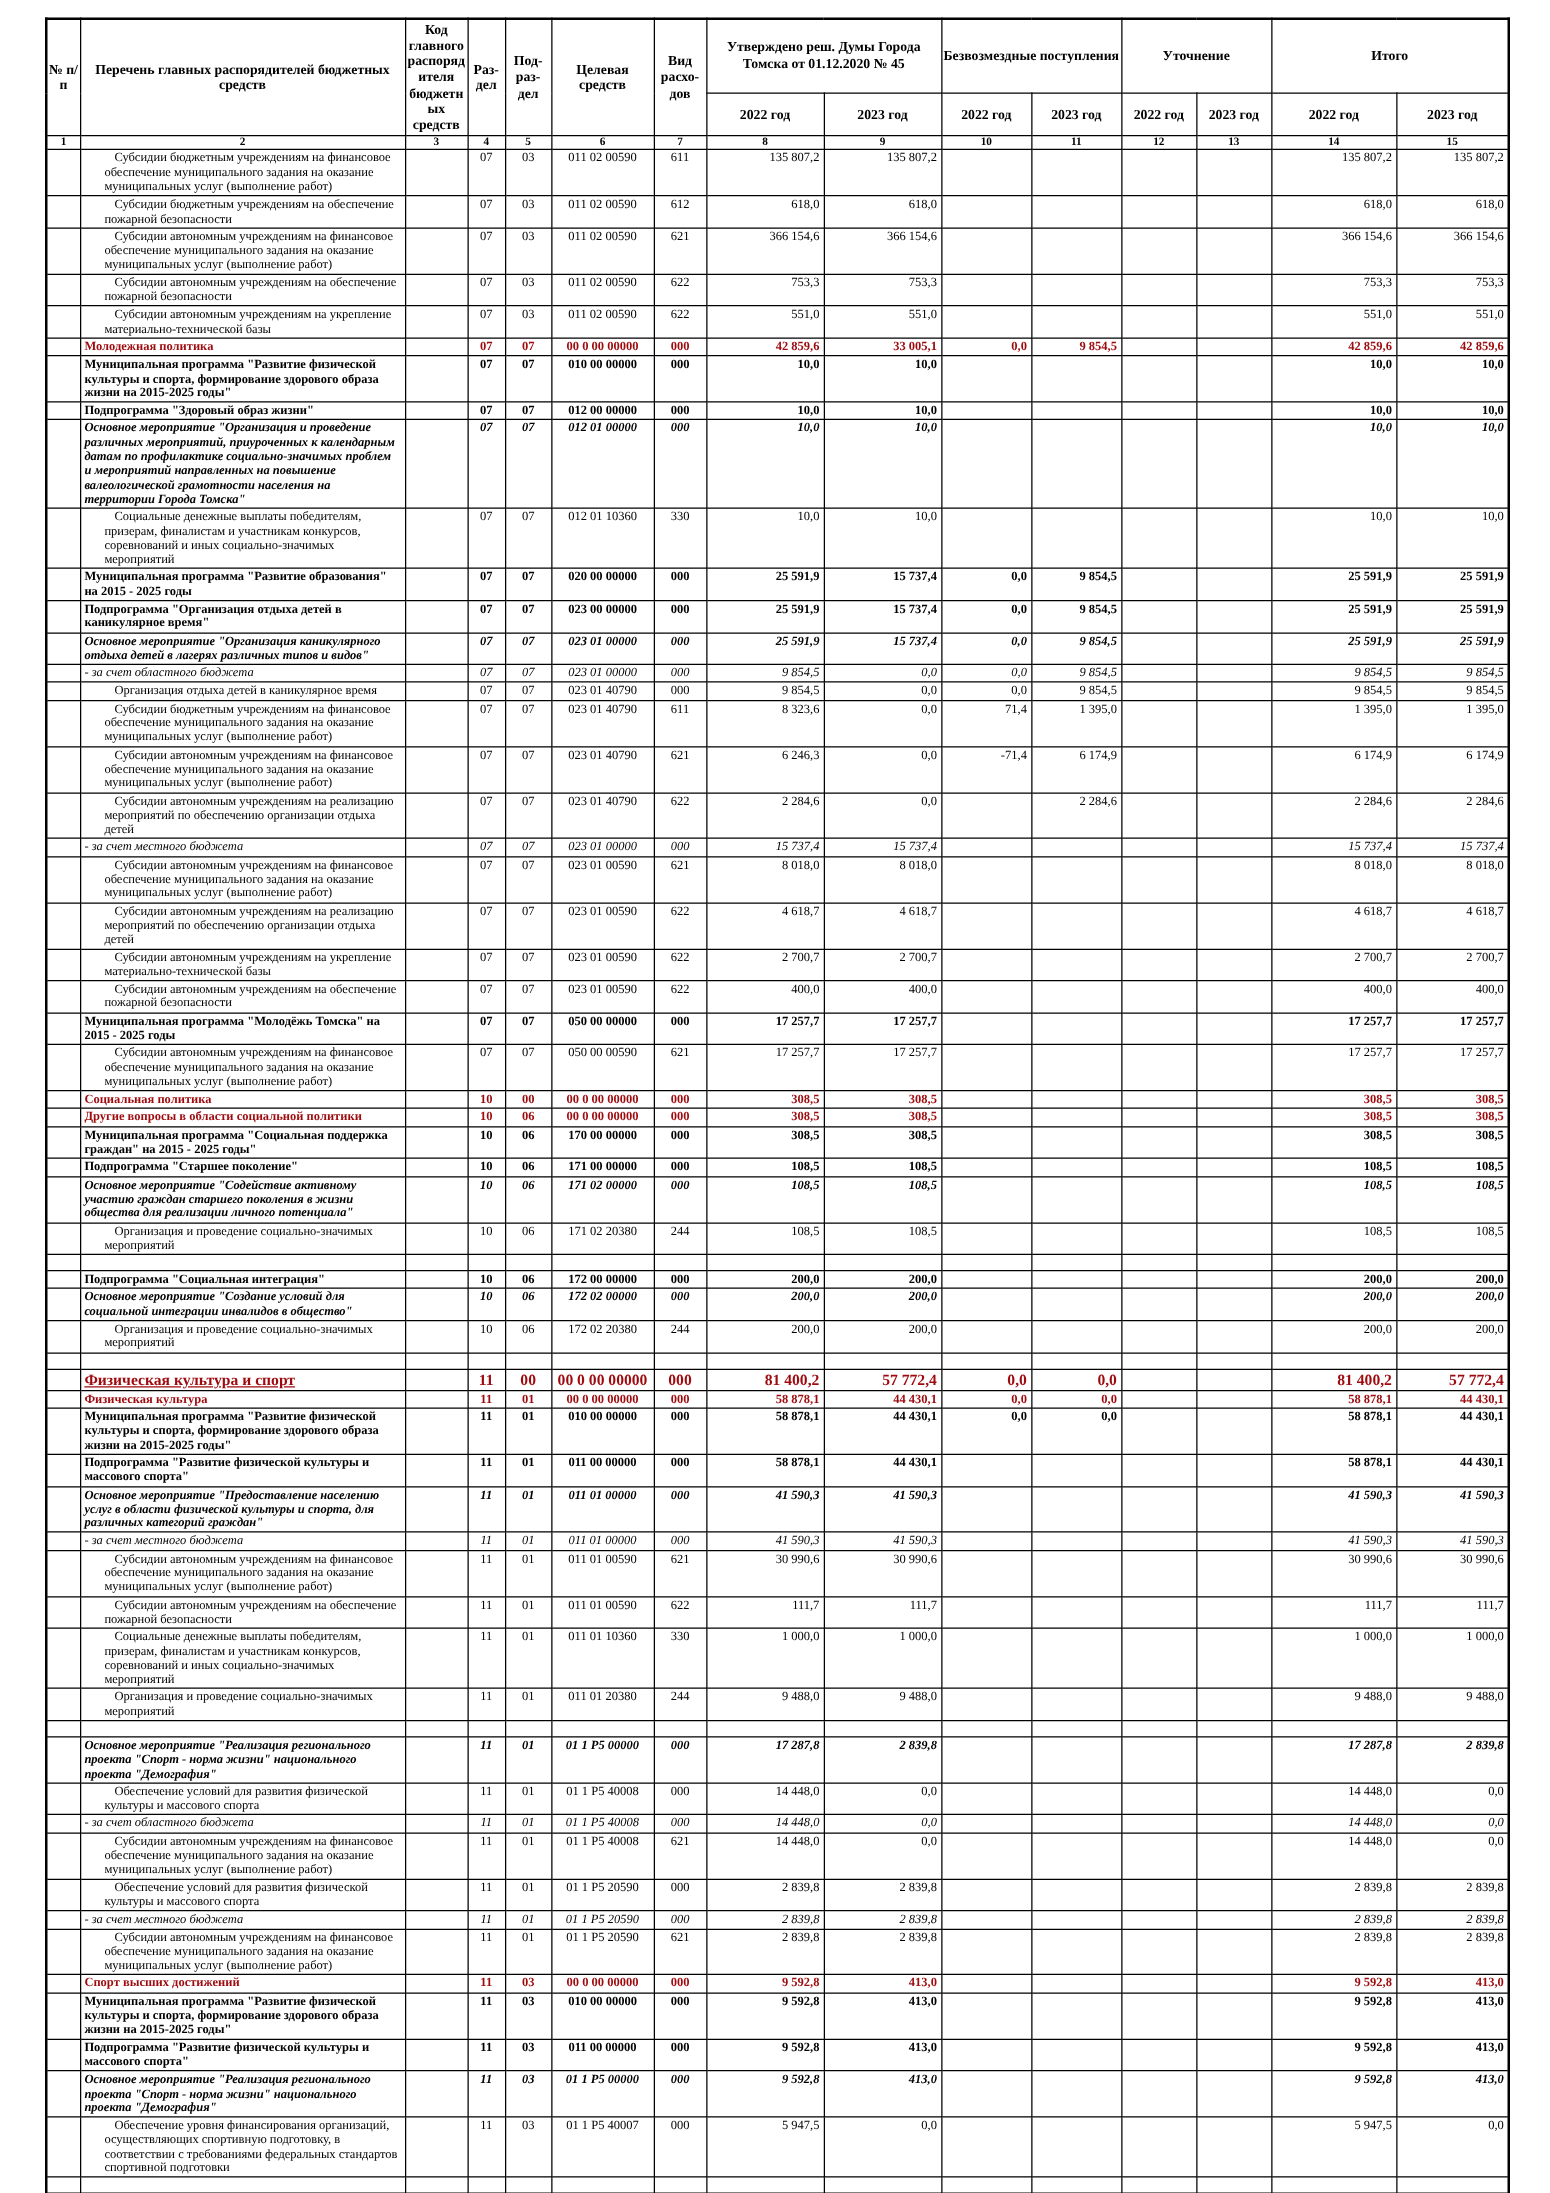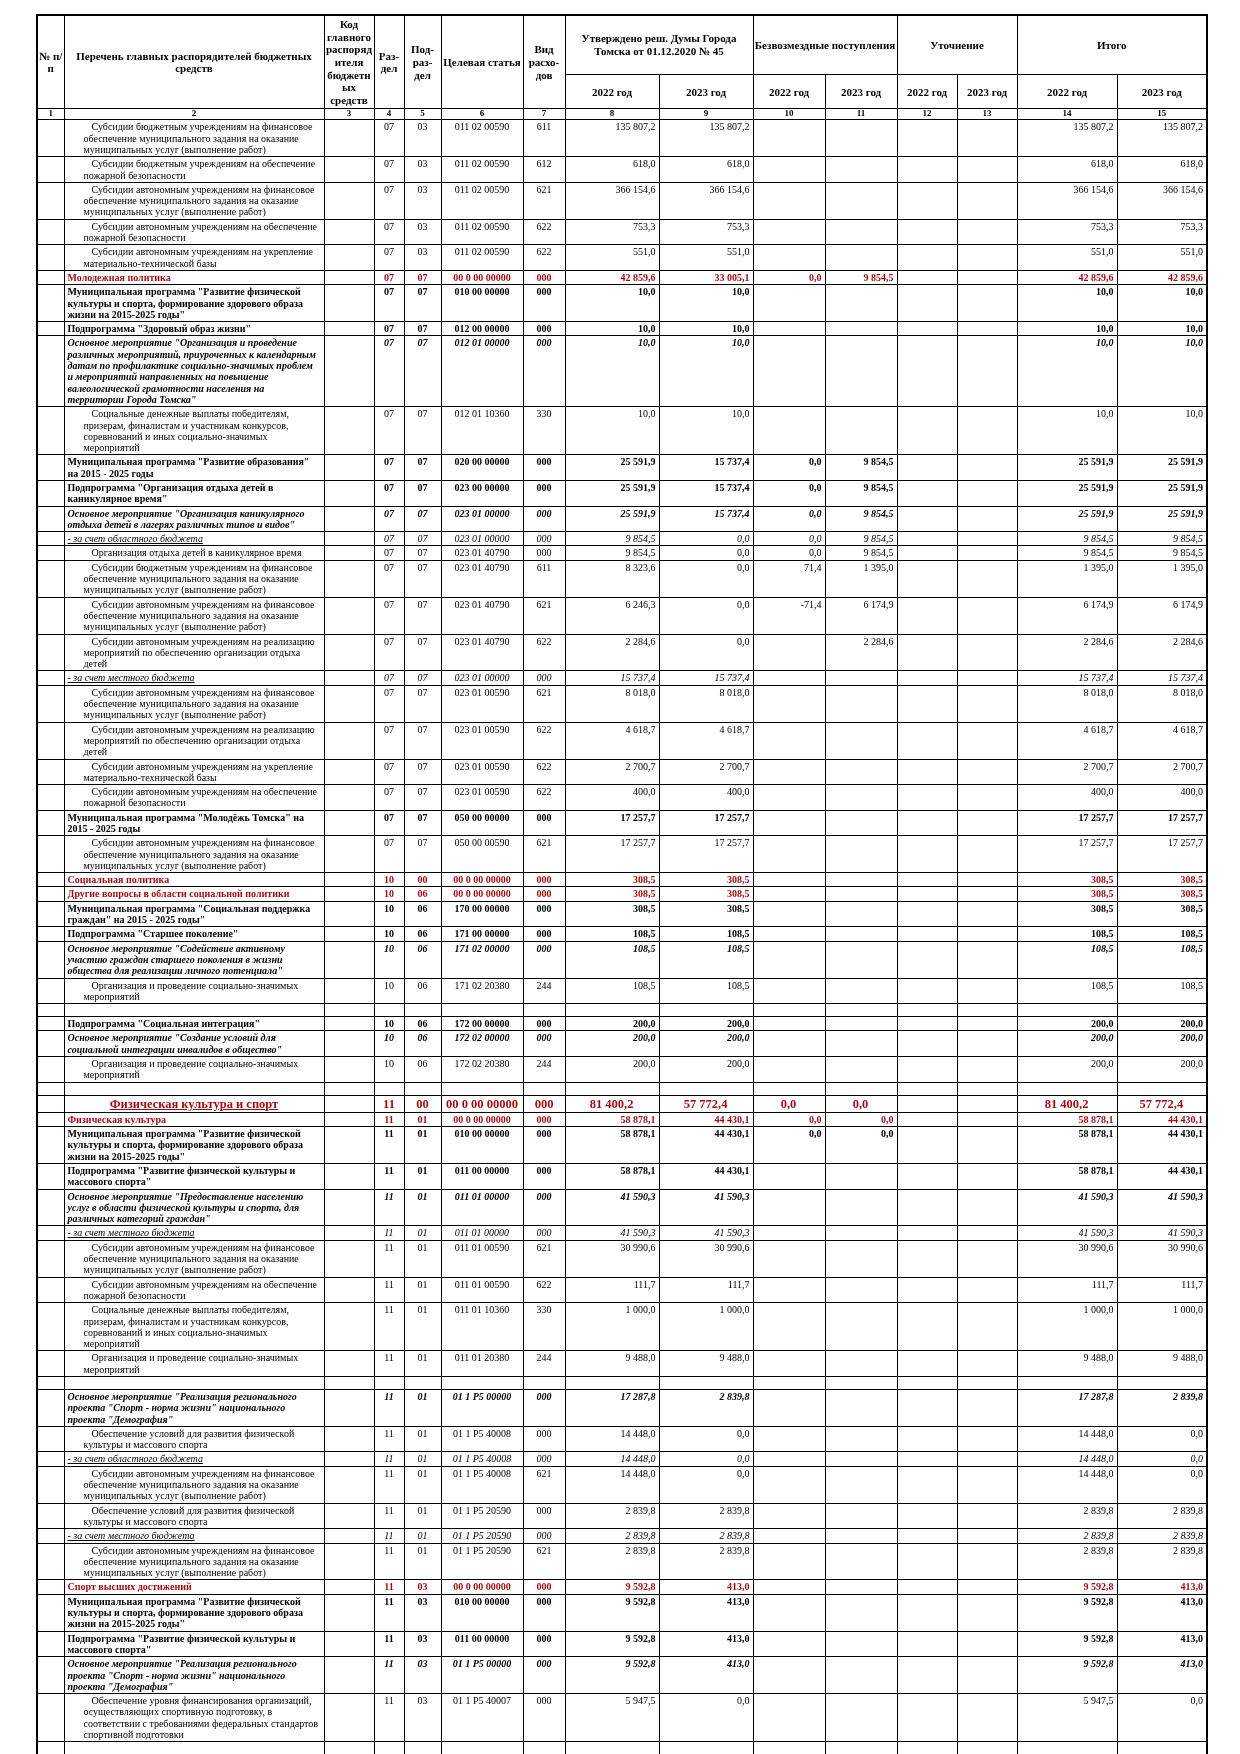--- a/index.html
+++ b/index.html
@@ -19,24 +19,24 @@
   .budget thead th.cnum { font-size:9px; padding:0; line-height:1.1; }
   td.num  { text-align:center; }
   td.name { text-align:left; padding-left:3px; padding-right:3px; }
   td.code { text-align:center; }
   td.val  { text-align:right; padding-right:3px; }
   tr.rn td.name, tr.ri td.name { text-indent:8px;padding-left:19px; }
   tr.rb td  { font-weight:bold; }
   tr.rbi td { font-weight:bold; font-style:italic; }
   tr.ri td  { }
   tr.riu td { font-style:italic; }
-  tr.riu td.name { text-decoration:underline; text-indent:0; }
+  tr.riu td.name { text-indent:0; }
   tr.rsub td { font-weight:bold; color:var(--accent); }
   tr.rsub td.name { }
-  tr.rsec td { font-weight:bold; color:var(--accent); font-size:12.5px;text-align:center; }
+  tr.rsec td { font-weight:bold; color:var(--accent); font-size:12.5px; }
   tr.rsec td.name { text-decoration:underline; }
   tr.rsp td { height:13px; padding:0; }
 </style>
 </head>
 <body>
 
 <div class="page">
   <table class="budget">
     <colgroup>
       <col style="width:27px">
@@ -55,21 +55,21 @@
         <col style="width:100px">
         <col style="width:90px">
     </colgroup>
     <thead>
       <tr>
         <th rowspan="2">№ п/п</th>
         <th rowspan="2">Перечень главных распорядителей бюджетных средств</th>
         <th rowspan="2">Код главного распорядителя бюджетных средств</th>
         <th rowspan="2">Раз-дел</th>
         <th rowspan="2">Под-раз-дел</th>
-        <th rowspan="2">Целевая статья</th>
+        <th rowspan="2">Целевая средств</th>
         <th rowspan="2">Вид расхо-дов</th>
         <th colspan="2">Утверждено реш. Думы Города Томска от 01.12.2020 № 45</th>
         <th colspan="2">Безвозмездные поступления</th>
         <th colspan="2">Уточнение</th>
         <th colspan="2">Итого</th>
       </tr>
       <tr>
         <th>2022 год</th>
         <th>2023 год</th>
         <th>2022 год</th>

